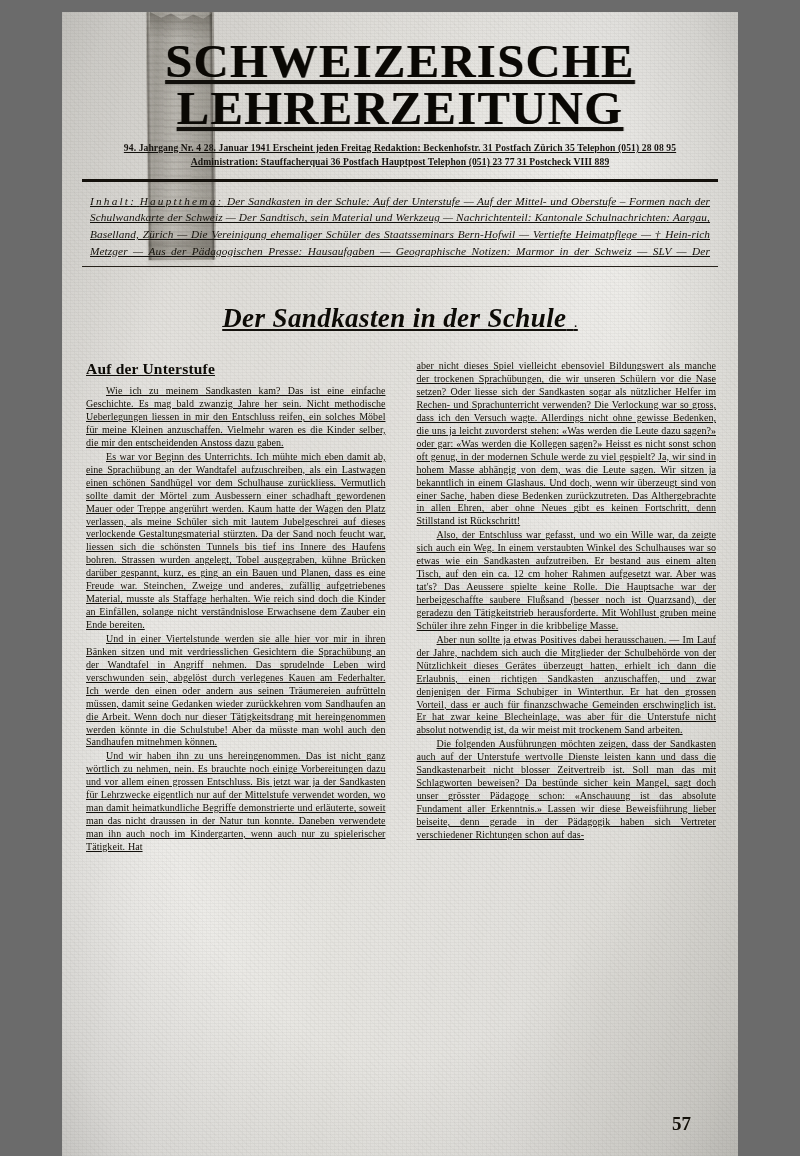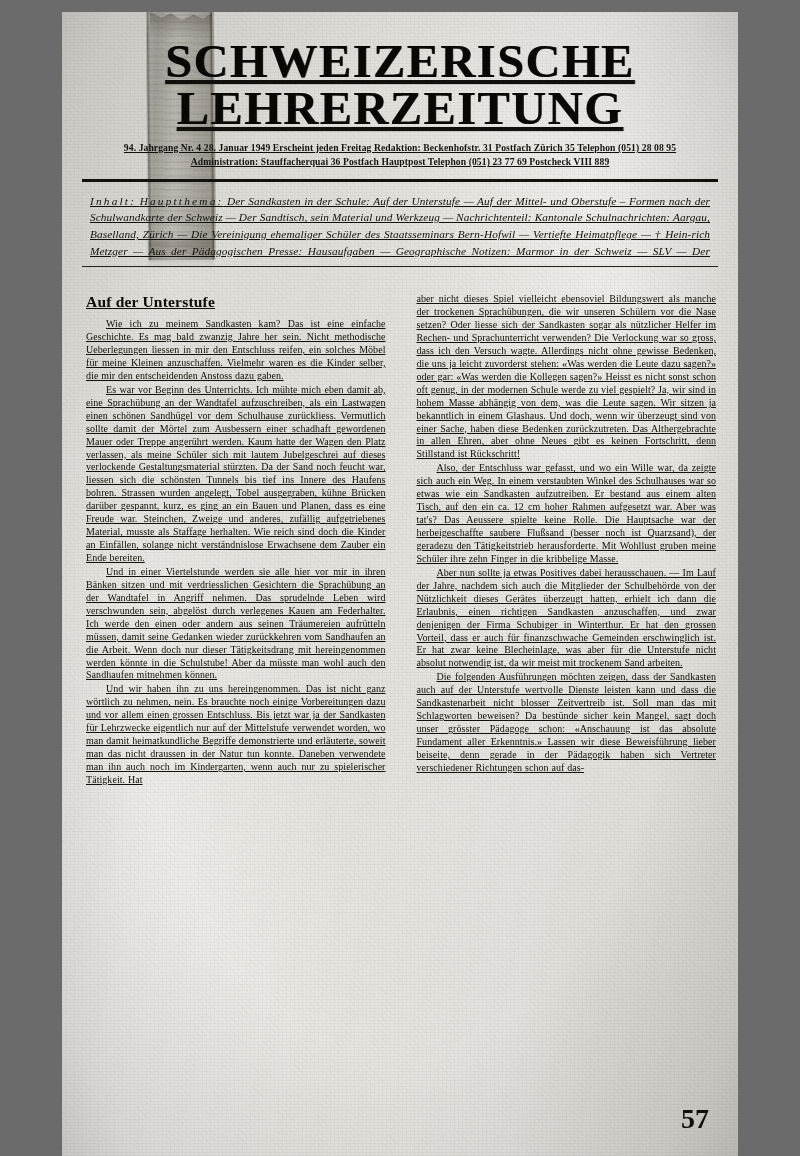--- a/index.html
+++ b/index.html
@@ -197,58 +197,62 @@
     color: #151209;
     word-spacing: 0.3px;
     -webkit-hyphens: none;
     hyphens: none;
   }
   .col p.cont { text-indent: 0; }
   .col p + p { margin-top: 1px; }
 
   .folio {
     position: absolute;
-    right: 29px;
+    right: 47px;
     bottom: 33px;
-    font-size: 28px;
+    font-size: 19px;
     font-weight: 700;
     color: #131009;
     z-index: 4;
   }
 
   
   .content { filter: blur(0.16px) contrast(1.03); }
 </style>
 </head>
 <body>
 
 <div class="page">
 
   <div class="content">
 
     <div class="masthead">SCHWEIZERISCHE LEHRERZEITUNG</div>
 
 
     <div class="imprint">
-      <div>94. Jahrgang   Nr. 4   28. Januar 1949   Erscheint jeden Freitag   Redaktion: Beckenhofstr. 31   Postfach Zürich 35   Telephon (051) 28 08 95</div>
-      <div>Administration: Stauffacherquai 36     Postfach Hauptpost     Telephon (051) 23 77 69     Postcheck VIII 889</div>
+      <div>94. Jahrgang   Nr. 4   28. Januar 1941   Erscheint jeden Freitag   Redaktion: Beckenhofstr. 31   Postfach Zürich 35   Telephon (051) 28 08 95</div>
+      <div>Administration: Stauffacherquai 36     Postfach Hauptpost     Telephon (051) 23 77 31     Postcheck VIII 889</div>
     </div>
 
     <div class="rule-thick"></div>
 
     <div class="inhalt">
       <div class="inhalt-body">
         <span class="lbl">Inhalt:</span>
         <span class="lbl">Hauptthema:</span>
         <span>Der Sandkasten in der Schule: Auf der Unterstufe — Auf der Mittel- und Oberstufe – Formen nach der Schulwandkarte der Schweiz — Der Sandtisch, sein Material und Werkzeug — Nachrichtenteil: Kantonale Schulnachrichten: Aargau, Baselland, Zürich — Die Vereinigung ehemaliger Schüler des Staatsseminars Bern-Hofwil — Vertiefte Heimatpflege — † Hein-rich Metzger — Aus der Pädagogischen Presse: Hausaufgaben — Geographische Notizen: Marmor in der Schweiz — SLV — Der</span>
       </div>
     </div>
 
     <div class="rule-thin"></div>
 
+    <div class="article-title">
+      <span>Der Sandkasten in der Schule</span>
+      <span class="dot">.</span>
+    </div>
 
     <div class="cols">
 
       <div class="col">
         <div class="section-head">Auf der Unterstufe</div>
         <p>Wie ich zu meinem Sandkasten kam? Das ist eine einfache Geschichte. Es mag bald zwanzig Jahre her sein. Nicht methodische Ueberlegungen liessen in mir den Entschluss reifen, ein solches Möbel für meine Kleinen anzuschaffen. Vielmehr waren es die Kinder selber, die mir den entscheidenden Anstoss dazu gaben.</p>
         <p>Es war vor Beginn des Unterrichts. Ich mühte mich eben damit ab, eine Sprachübung an der Wandtafel aufzuschreiben, als ein Lastwagen einen schönen Sandhügel vor dem Schulhause zurückliess. Vermutlich sollte damit der Mörtel zum Ausbessern einer schadhaft gewordenen Mauer oder Treppe angerührt werden. Kaum hatte der Wagen den Platz verlassen, als meine Schüler sich mit lautem Jubelgeschrei auf dieses verlockende Gestaltungsmaterial stürzten. Da der Sand noch feucht war, liessen sich die schönsten Tunnels bis tief ins Innere des Haufens bohren. Strassen wurden angelegt, Tobel ausgegraben, kühne Brücken darüber gespannt, kurz, es ging an ein Bauen und Planen, dass es eine Freude war. Steinchen, Zweige und anderes, zufällig aufgetriebenes Material, musste als Staffage herhalten. Wie reich sind doch die Kinder an Einfällen, solange nicht verständnislose Erwachsene dem Zauber ein Ende bereiten.</p>
         <p>Und in einer Viertelstunde werden sie alle hier vor mir in ihren Bänken sitzen und mit verdriesslichen Gesichtern die Sprachübung an der Wandtafel in Angriff nehmen. Das sprudelnde Leben wird verschwunden sein, abgelöst durch verlegenes Kauen am Federhalter. Ich werde den einen oder andern aus seinen Träumereien aufrütteln müssen, damit seine Gedanken wieder zurückkehren vom Sandhaufen an die Arbeit. Wenn doch nur dieser Tätigkeitsdrang mit hereingenommen werden könnte in die Schulstube! Aber da müsste man wohl auch den Sandhaufen mitnehmen können.</p>
         <p>Und wir haben ihn zu uns hereingenommen. Das ist nicht ganz wörtlich zu nehmen, nein. Es brauchte noch einige Vorbereitungen dazu und vor allem einen grossen Entschluss. Bis jetzt war ja der Sandkasten für Lehrzwecke eigentlich nur auf der Mittelstufe verwendet worden, wo man damit heimatkundliche Begriffe demonstrierte und erläuterte, soweit man das nicht draussen in der Natur tun konnte. Daneben verwendete man ihn auch noch im Kindergarten, wenn auch nur zu spielerischer Tätigkeit. Hat</p>
       </div>

